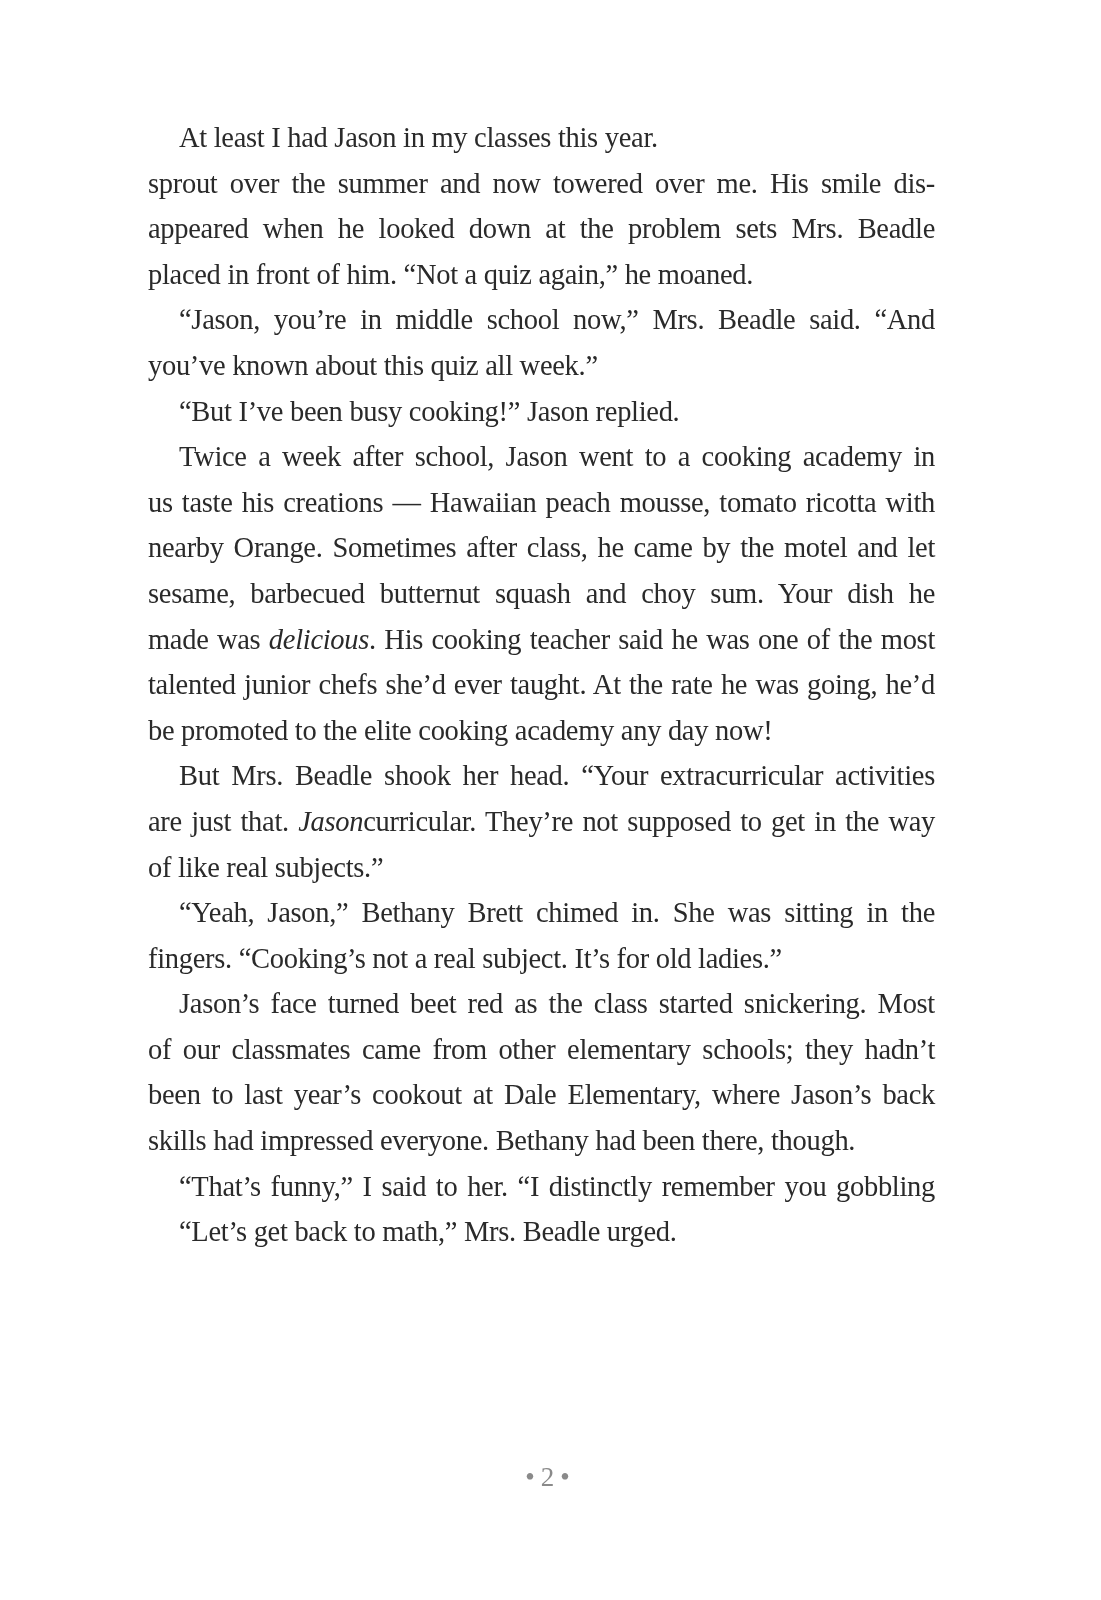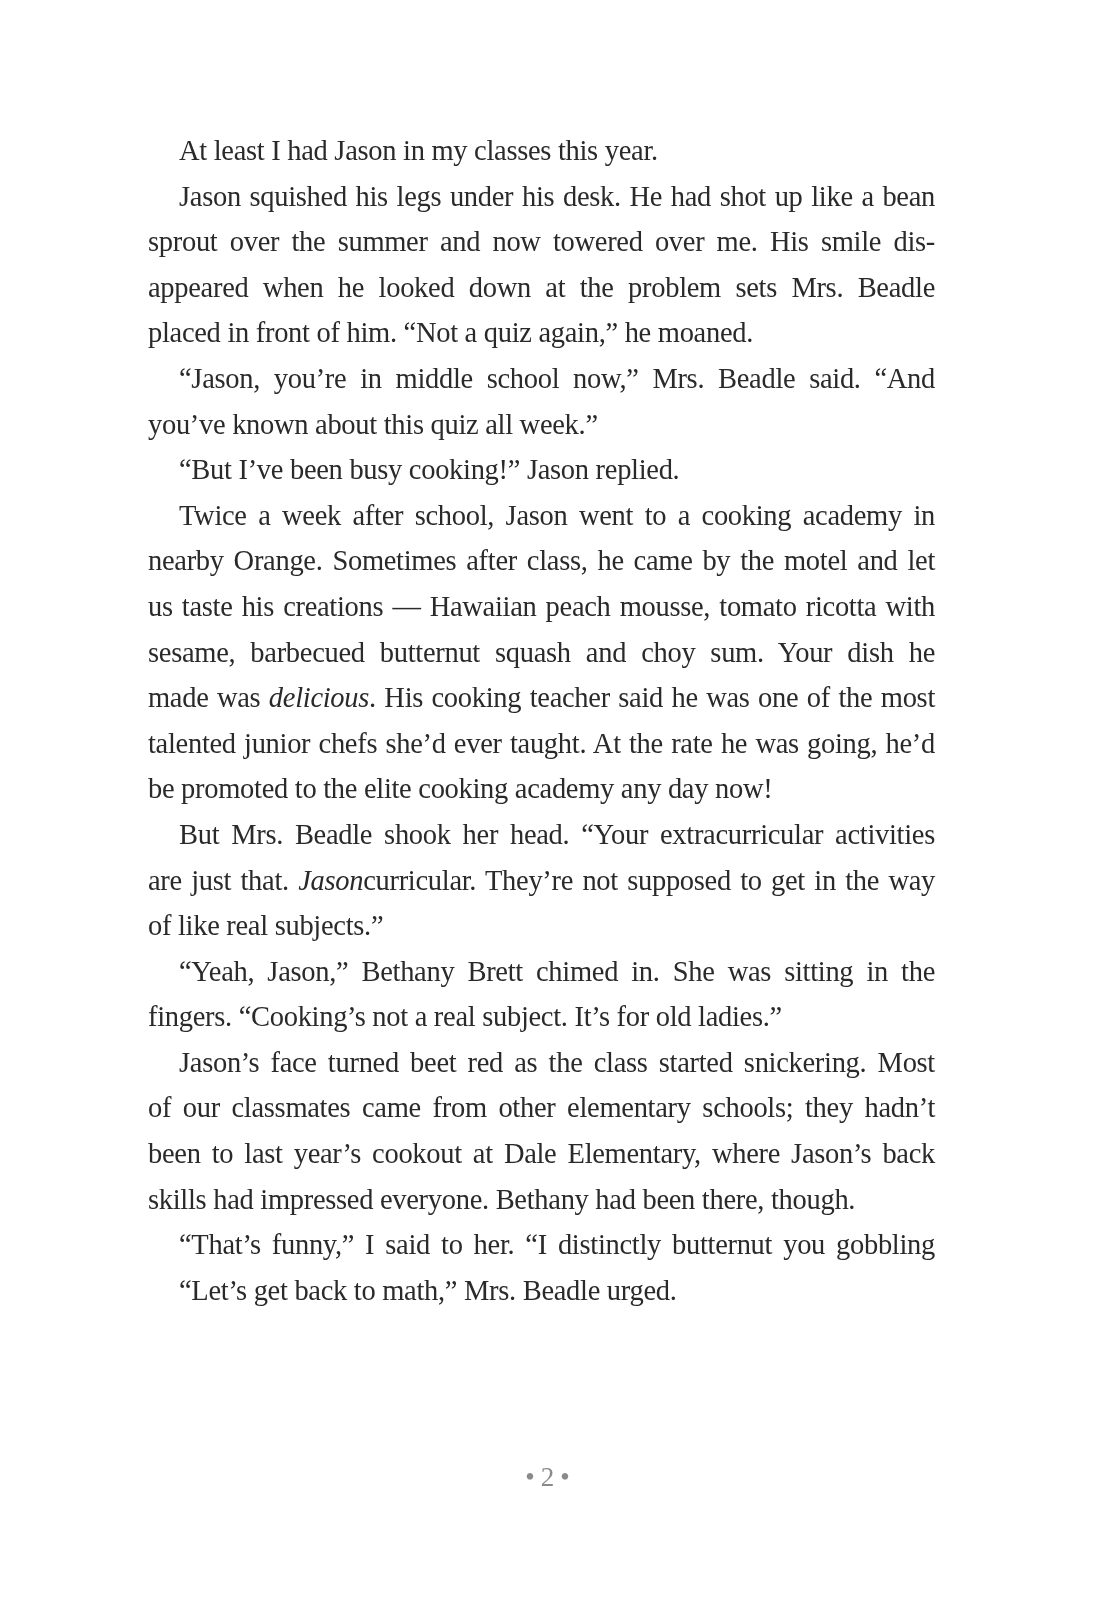--- a/index.html
+++ b/index.html
@@ -11,21 +11,21 @@
       width: 1101px;
       height: 1600px;
       position: relative;
       overflow: hidden;
       font-family: "Liberation Serif", "DejaVu Serif", serif;
       color: #2a2a2a;
     }
     .text-block {
       position: absolute;
       left: 148px;
-      top: 128px;
+      top: 115px;
       width: 787px;
       font-family: Liberation Serif, serif;
     }
     .line {
       font-size: 28.5px;
       line-height: 45.6px;
       height: 45.6px;
       white-space: nowrap;
       text-align: justify;
       text-align-last: justify;
@@ -52,36 +52,35 @@
     }
   </style>
 </head>
 <body>
 
 <div class="text-block" id="text-block">
     <div>
       <div class="line indent last"><span>At least I had Jason in my classes this year.</span></div>
     </div>
     <div>
-      <div class="line indent"><span>Jason squished his legs under his desk. He had shot up like a bean</span></div>
       <div class="line"><span>sprout over the summer and now towered over me. His smile dis-</span></div>
       <div class="line"><span>appeared when he looked down at the problem sets Mrs. Beadle</span></div>
       <div class="line last"><span>placed in front of him. “Not a quiz again,” he moaned.</span></div>
     </div>
     <div>
       <div class="line indent"><span>“Jason, you’re in middle school now,” Mrs. Beadle said. “And</span></div>
       <div class="line last"><span>you’ve known about this quiz all week.”</span></div>
     </div>
     <div>
       <div class="line indent last"><span>“But I’ve been busy cooking!” Jason replied.</span></div>
     </div>
     <div>
       <div class="line indent"><span>Twice a week after school, Jason went to a cooking academy in</span></div>
+      <div class="line"><span>us taste his creations — Hawaiian peach mousse, tomato ricotta with</span></div>
       <div class="line"><span>nearby Orange. Sometimes after class, he came by the motel and let</span></div>
-      <div class="line"><span>us taste his creations — Hawaiian peach mousse, tomato ricotta with</span></div>
       <div class="line"><span>sesame, barbecued butternut squash and choy sum. Your dish he</span></div>
       <div class="line"><span>made was </span><em>delicious</em><span>. His cooking teacher said he was one of the most</span></div>
       <div class="line"><span>talented junior chefs she’d ever taught. At the rate he was going, he’d</span></div>
       <div class="line last"><span>be promoted to the elite cooking academy any day now!</span></div>
     </div>
     <div>
       <div class="line indent"><span>But Mrs. Beadle shook her head. “Your extracurricular activities</span></div>
       <div class="line"><span>are just that. </span><em>Jason</em><span>curricular. They’re not supposed to get in the way</span></div>
       <div class="line last"><span>of like real subjects.”</span></div>
     </div>
@@ -89,21 +88,21 @@
       <div class="line indent"><span>“Yeah, Jason,” Bethany Brett chimed in. She was sitting in the</span></div>
       <div class="line last"><span>fingers. “Cooking’s not a real subject. It’s for old ladies.”</span></div>
     </div>
     <div>
       <div class="line indent"><span>Jason’s face turned beet red as the class started snickering. Most</span></div>
       <div class="line"><span>of our classmates came from other elementary schools; they hadn’t</span></div>
       <div class="line"><span>been to last year’s cookout at Dale Elementary, where Jason’s back</span></div>
       <div class="line last"><span>skills had impressed everyone. Bethany had been there, though.</span></div>
     </div>
     <div>
-      <div class="line indent"><span>“That’s funny,” I said to her. “I distinctly butternut you gobbling</span></div>
+      <div class="line indent"><span>“That’s funny,” I said to her. “I distinctly remember you gobbling</span></div>
     </div>
     <div>
       <div class="line indent last"><span>“Let’s get back to math,” Mrs. Beadle urged.</span></div>
     </div>
   </div>
 
 <div class="folio">
   <span>•</span><span>2</span><span>•</span>
 </div>
 

